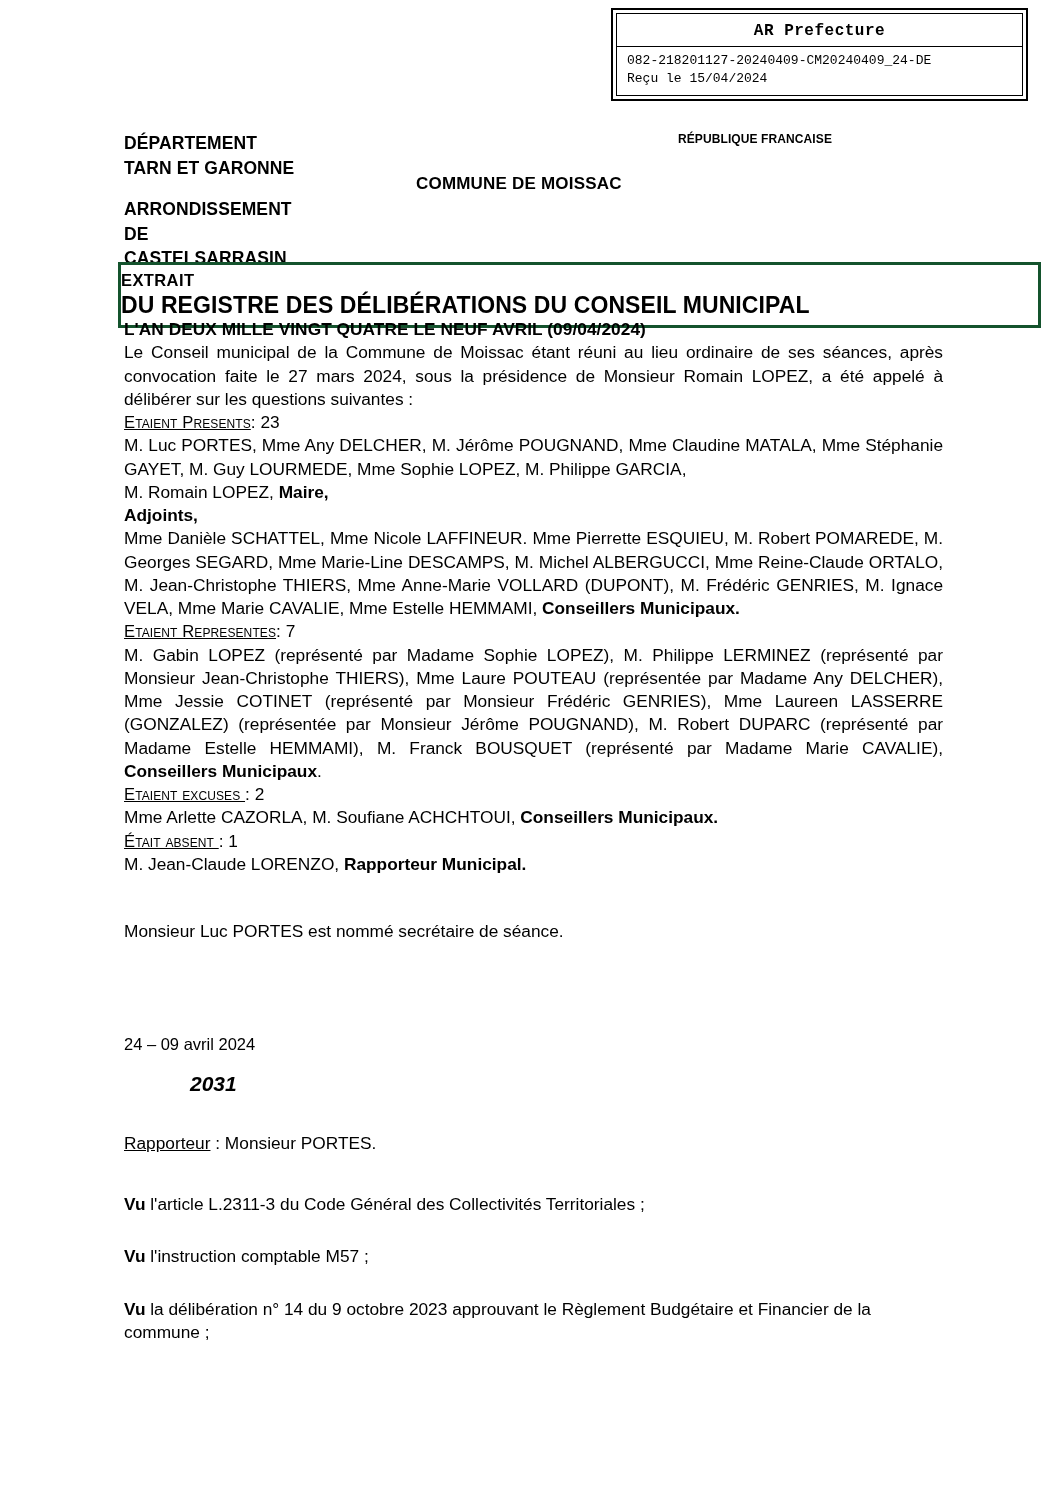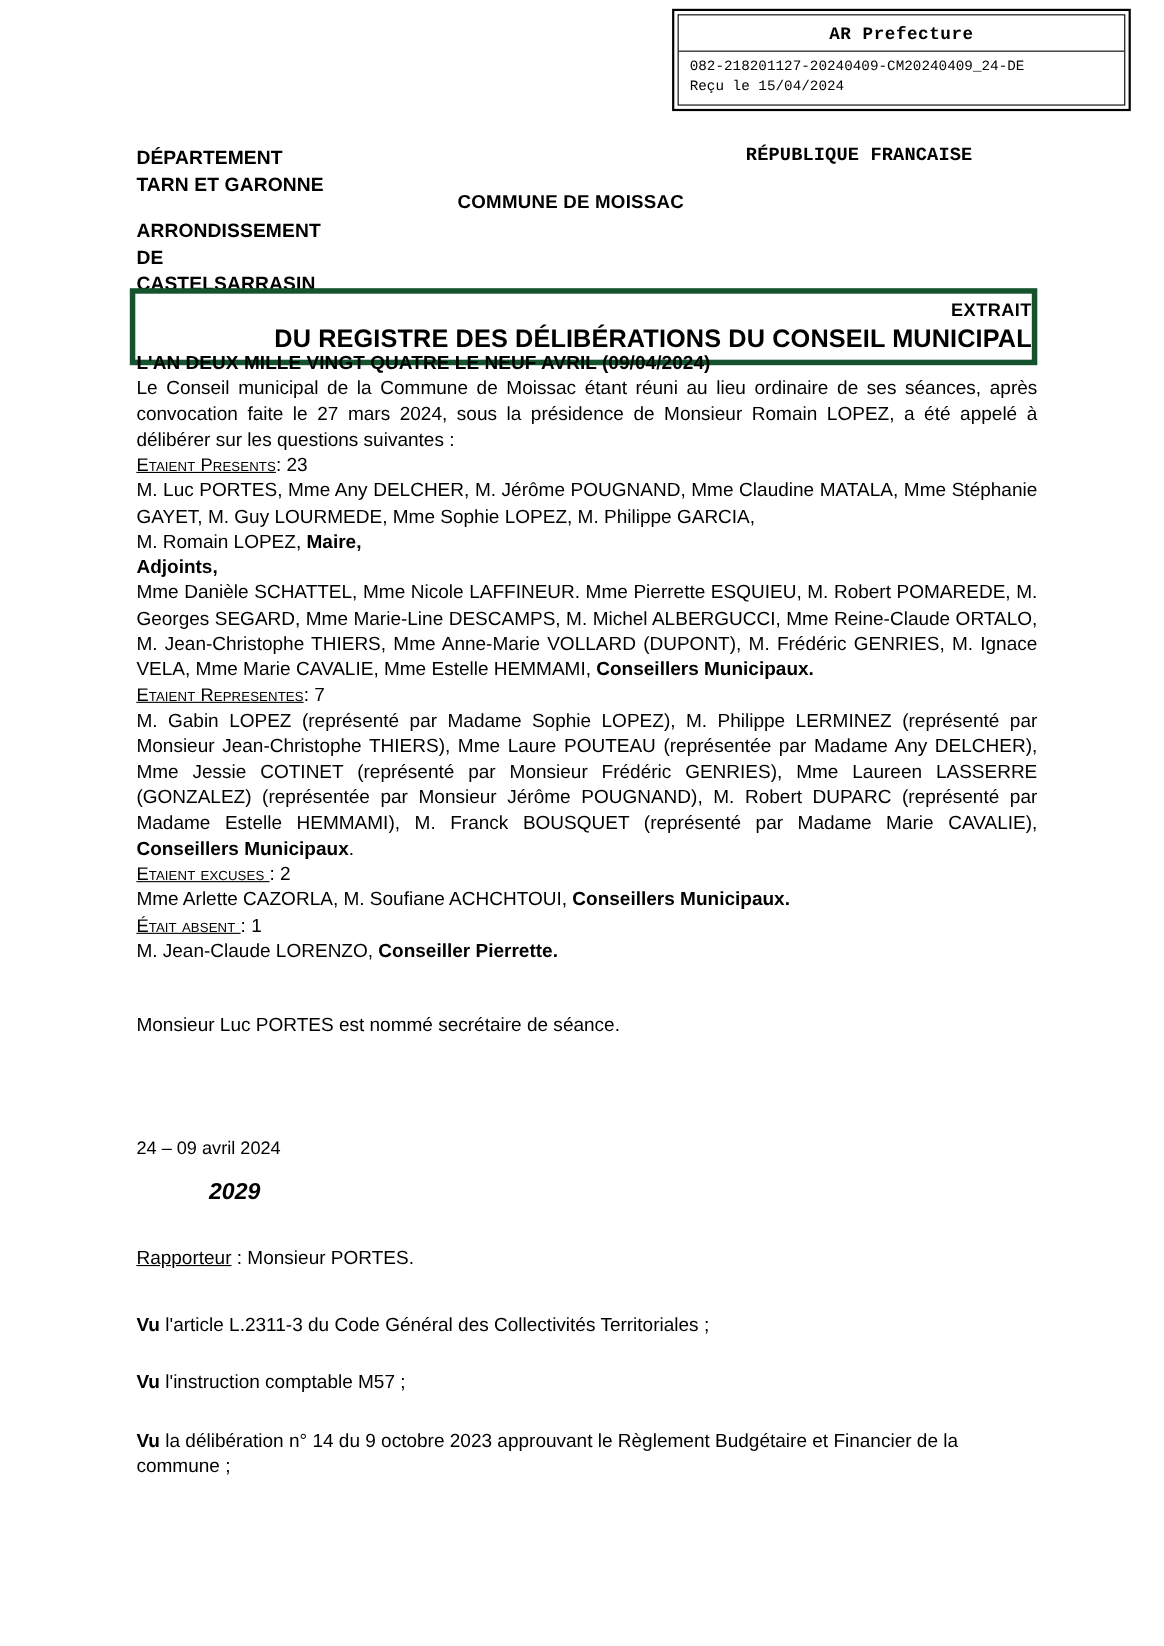--- a/index.html
+++ b/index.html
@@ -76,44 +76,43 @@
     width: 190px;
   }
   .hdr-left .gap {
     display: block;
     height: 16px;
   }
   .hdr-right {
     position: absolute;
     left: 678px;
     top: 1px;
-    font-size: 17px;
-    font-weight: bold;
-    letter-spacing: 0.1px;
-    font-family: Liberation Mono, monospace;
+    font-size: 12px;
+    font-weight: bold;
+    letter-spacing: 0.1px;
   }
   .hdr-commune {
     position: absolute;
     left: 416px;
     top: 43px;
     font-size: 17px;
     font-weight: bold;
     letter-spacing: 0.2px;
   }
 
   
   .extrait-box {
     position: absolute;
     left: 118px;
     top: 262px;
-    width: 825px;
+    width: 923px;
     box-sizing: border-box;
-    border: 5px solid #14532d;
+    border: 3px solid #14532d;
     padding: 5px 0 6px 0;
-    text-align: right;
+    text-align: left;
   }
   .extrait-box .l1 {
     font-size: 16.5px;
     font-weight: bold;
     letter-spacing: 0.4px;
     line-height: 1.25;
   }
   .extrait-box .l2 {
     font-size: 23px;
     font-weight: bold;
@@ -245,33 +244,33 @@
     <p><span>Mme Danièle SCHATTEL, Mme Nicole LAFFINEUR. Mme Pierrette ESQUIEU, M. Robert POMAREDE, M. Georges SEGARD, Mme Marie-Line DESCAMPS, M. Michel ALBERGUCCI, Mme Reine-Claude ORTALO, M. Jean-Christophe THIERS, Mme Anne-Marie VOLLARD (DUPONT), M. Frédéric GENRIES, M. Ignace VELA, Mme Marie CAVALIE, Mme Estelle HEMMAMI, </span><span class="b">Conseillers Municipaux.</span></p>
 
     <p><span class="smallcaps-ul">Etaient Representes</span><span>: 7</span></p>
 
     <p><span>M. Gabin LOPEZ (représenté par Madame Sophie LOPEZ), M. Philippe LERMINEZ (représenté par Monsieur Jean-Christophe THIERS), Mme Laure POUTEAU (représentée par Madame Any DELCHER), Mme Jessie COTINET (représenté par Monsieur Frédéric GENRIES), Mme Laureen LASSERRE (GONZALEZ) (représentée par Monsieur Jérôme POUGNAND), M. Robert DUPARC (représenté par Madame Estelle HEMMAMI), M. Franck BOUSQUET (représenté par Madame Marie CAVALIE), </span><span class="b">Conseillers Municipaux</span><span>.</span></p>
 
     <p><span class="smallcaps-ul">Etaient excuses </span><span>: 2</span></p>
     <p><span>Mme Arlette CAZORLA, M. Soufiane ACHCHTOUI, </span><span class="b">Conseillers Municipaux.</span></p>
 
     <p><span class="smallcaps-ul">Était absent </span><span>: 1</span></p>
-    <p><span>M. Jean-Claude LORENZO, </span><span class="b">Conseiller Pierrette.</span></p>
+    <p><span>M. Jean-Claude LORENZO, </span><span class="b">Rapporteur Municipal.</span></p>
 
     <div class="spacer-lg"></div>
 
     <p>Monsieur Luc PORTES est nommé secrétaire de séance.</p>
   </div>
 
   <div class="delib-num">24 – 09 avril 2024</div>
 
   <div class="delib-title">
     <div class="delib-title-row">
       <span class="num"></span>
-      <span class="delib-title-text2">2029</span>
+      <span class="delib-title-text2">2031</span>
     </div>
   </div>
 
   <div class="rapporteur"><span class="ul">Rapporteur</span><span> : Monsieur PORTES.</span></div>
 
   <div class="vus">
     <p><span class="b">Vu</span><span> l'article L.2311-3 du Code Général des Collectivités Territoriales ;</span></p>
     <p><span class="b">Vu</span><span> l'instruction comptable M57 ;</span></p>
     <p><span class="b">Vu</span><span> la délibération n° 14 du 9 octobre 2023 approuvant le Règlement Budgétaire et Financier de la commune ;</span></p>
   </div>

